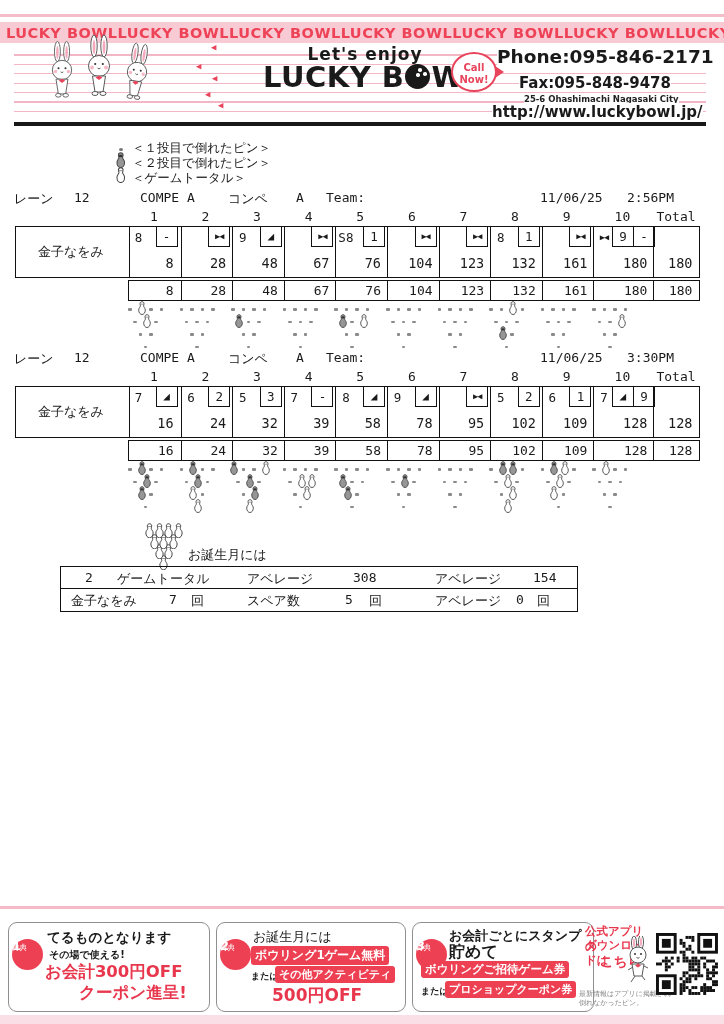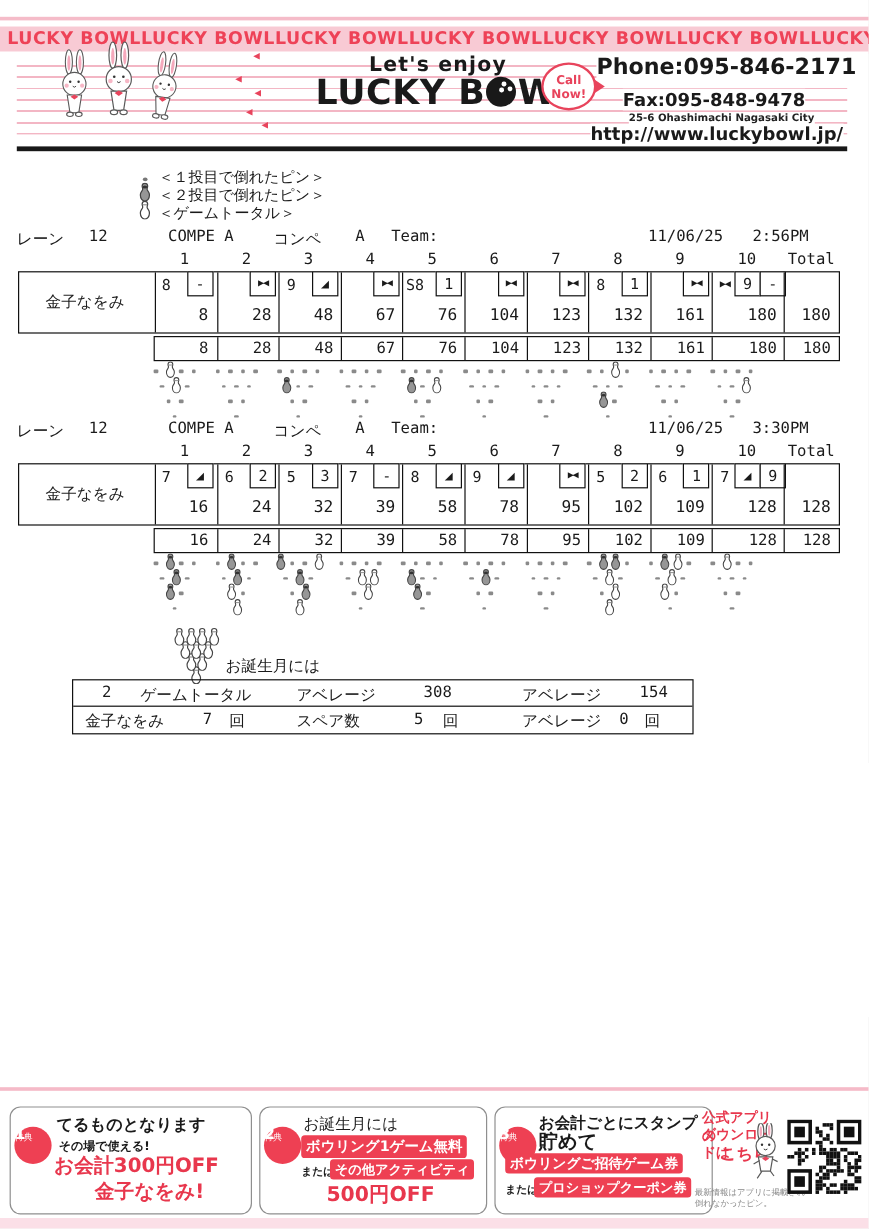--- a/index.html
+++ b/index.html
@@ -812,21 +812,21 @@
   <div class="a" id="promoline"></div>
 
   <div class="card" id="card1">
     <div class="badge">
       <span class="t">特典</span>
       <span class="n">1</span>
     </div>
     <span class="c1a">てるものとなります</span>
     <span class="c1b">その場で使える!</span>
     <span class="c1c red">お会計300円OFF</span>
-    <span class="c1d red">金子なをみ!</span>
+    <span class="c1d red">クーポン進呈!</span>
   </div>
   <div class="card" id="card2">
     <div class="badge">
       <span class="t">特典</span>
       <span class="n">2</span>
     </div>
     <span class="c2a">お誕生月には</span>
     <span class="c2b pill">ボウリング1ゲーム無料</span>
     <span class="c2c">または</span>
     <span class="c2d pill">その他アクティビティ</span>

